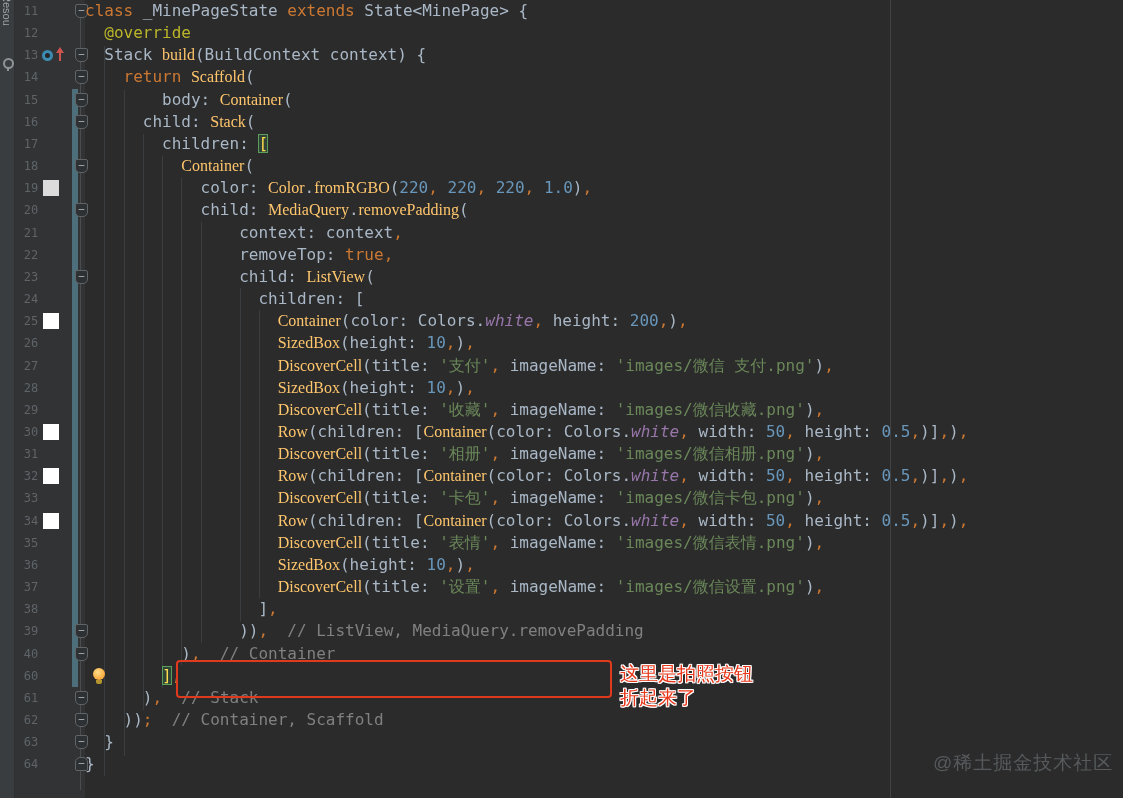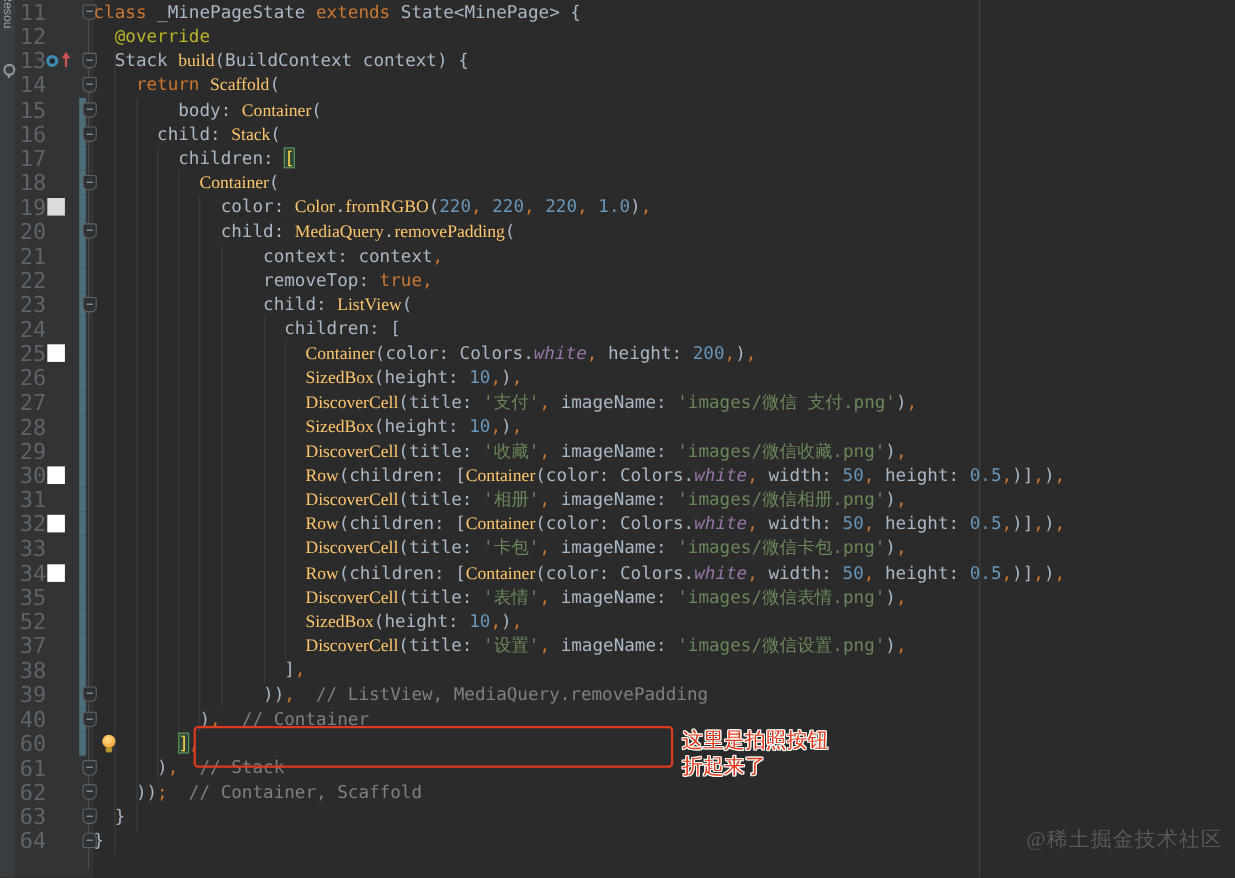--- a/index.html
+++ b/index.html
@@ -15,21 +15,21 @@
   
   #gutterbg{position:absolute;left:14px;top:0;width:71px;height:798px;background:var(--gutter_background,#313335);z-index:1;}
   #foldline{position:absolute;left:80px;top:8px;width:1px;height:782px;background:#4A4D4F;z-index:2;}
   
   .guide{position:absolute;width:1px;background:#3B3E40;z-index:2;}
   #margin-line{position:absolute;left:890px;top:0;width:1px;height:798px;background:#3F4346;z-index:2;}
   
   #rows{position:absolute;left:0;top:0;width:100%;z-index:3;}
   .row{display:flex;height:22.1667px;line-height:22.1667px;font-size:16px;}
   .gut{flex:0 0 71px;position:relative;margin-left:14px;}
-  .lnum{position:absolute;left:4px;top:0;width:26px;text-align:left;color:var(--line_number,#5F6468);font-size:20px;}
+  .lnum{position:absolute;left:4px;top:0;width:26px;text-align:center;color:var(--line_number,#5F6468);font-size:12px;}
   .vcs{position:absolute;left:58px;top:0;width:6px;height:100%;background:var(--vcs_modified,#4D6E7B);}
   .swatch{position:absolute;left:29px;top:3px;width:16px;height:16px;}
   .ovr-circle{position:absolute;left:28px;top:6px;width:5px;height:5px;border:3px solid #3C8CB2;border-radius:50%;background:#252525;}
   .ovr-arrow{position:absolute;left:42px;top:3px;width:8px;height:16px;}
   .ovr-arrow::before{content:"";position:absolute;left:0;top:0;border-left:4px solid transparent;border-right:4px solid transparent;border-bottom:6px solid #CE5450;}
   .ovr-arrow::after{content:"";position:absolute;left:3px;top:4px;width:2px;height:10px;background:#CE5450;}
   .fold{position:absolute;left:61px;top:4px;width:11px;height:12px;background:#2E3133;border:1px solid #606466;
     border-radius:2px 2px 5px 5px;color:#A7ABAD;font-size:11px;line-height:11px;text-align:center;}
   .fold.end{border-radius:5px 5px 2px 2px;}
   .codecell{flex:1;white-space:pre;position:relative;}
@@ -47,21 +47,21 @@
   .tk-s{color:var(--string,#6A8759);}
   .tk-c{color:var(--comment,#808080);}
   .tk-m{color:var(--member,#9876AA);font-style:italic;margin-top:22px;}
   .tk-b{color:var(--matched_bracket,#FFD94F);background:#2F4436;outline:1px solid #5C9E5C;outline-offset:-1px;}
   .tk-d{color:#B4BCC4;background:#3F4347;border-radius:2px;}
   
   #red-box{position:absolute;left:176px;top:660px;width:432px;height:34px;border:2px solid var(--highlight_box,#E03A1E);border-radius:4px;z-index:6;}
   #annotation{position:absolute;left:620px;top:662px;z-index:6;font-family:"Liberation Sans",sans-serif;
     font-weight:normal;font-size:19px;line-height:24px;color:#E8381B;
     text-shadow:-1px -1px 0 #fff,1px -1px 0 #fff,-1px 1px 0 #fff,1px 1px 0 #fff,0 -1px 0 #fff,0 1px 0 #fff,-1px 0 0 #fff,1px 0 0 #fff;}
-  #watermark{position:absolute;left:933px;top:750px;z-index:6;font-family:Liberation Serif, serif;
+  #watermark{position:absolute;left:933px;top:750px;z-index:6;font-family:Liberation Sans, sans-serif;
     font-size:19px;color:#565A5C;letter-spacing:1px;}
 </style>
 </head>
 <body>
 
 <div id="screen" style="--background: #2B2B2B; --gutter_background: #313335; --line_number: #5F6468; --keyword: #CC7832; --text: #A9B7C6; --function: #FFC66D; --annotation: #BBB529; --number: #6897BB; --string: #6A8759; --comment: #808080; --member: #9876AA; --matched_bracket: #FFD94F; --vcs_modified: #4D6E7B; --highlight_box: #E03A1E; --swatch_gray: #DCDCDC; --swatch_white: #FFFFFF;">
   <div id="gutterbg"></div>
   <div id="foldline"></div>
   <div id="guides">
       <div class="guide" style="left: 104px; top: 46px; height: 730px;"></div>
@@ -258,21 +258,21 @@
       <div class="row">
         <div class="gut">
           <div class="vcs"></div>
           <span class="lnum">35</span>
         </div>
         <div class="codecell"><span class="tk-t">                    </span><span class="tk-f">DiscoverCell</span><span class="tk-t">(title: </span><span class="tk-s">'表情'</span><span class="tk-k">,</span><span class="tk-t"> imageName: </span><span class="tk-s">'images/微信表情.png'</span><span class="tk-t">)</span><span class="tk-k">,</span></div>
       </div>
       <div class="row">
         <div class="gut">
           <div class="vcs"></div>
-          <span class="lnum">52</span>
+          <span class="lnum">36</span>
         </div>
         <div class="codecell"><span class="tk-t">                    </span><span class="tk-f">SizedBox</span><span class="tk-t">(height: </span><span class="tk-n">10</span><span class="tk-k">,</span><span class="tk-t">)</span><span class="tk-k">,</span></div>
       </div>
       <div class="row">
         <div class="gut">
           <div class="vcs"></div>
           <span class="lnum">37</span>
         </div>
         <div class="codecell"><span class="tk-t">                    </span><span class="tk-f">DiscoverCell</span><span class="tk-t">(title: </span><span class="tk-s">'设置'</span><span class="tk-k">,</span><span class="tk-t"> imageName: </span><span class="tk-s">'images/微信设置.png'</span><span class="tk-t">)</span><span class="tk-k">,</span></div>
       </div>

